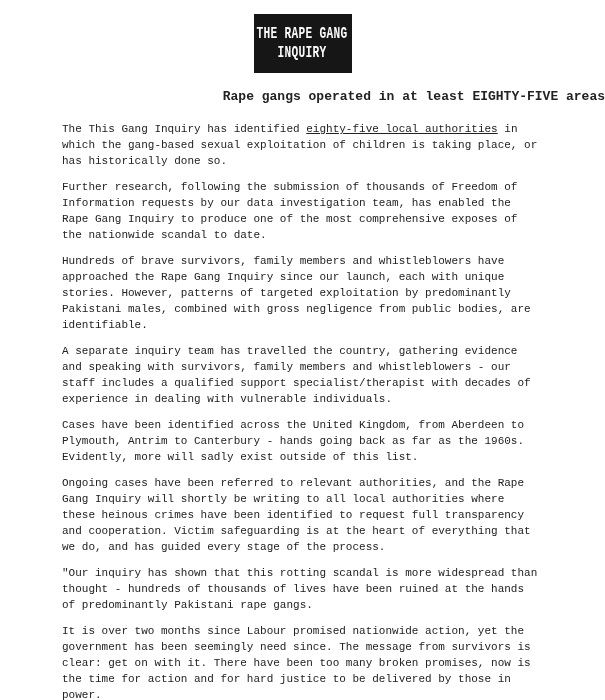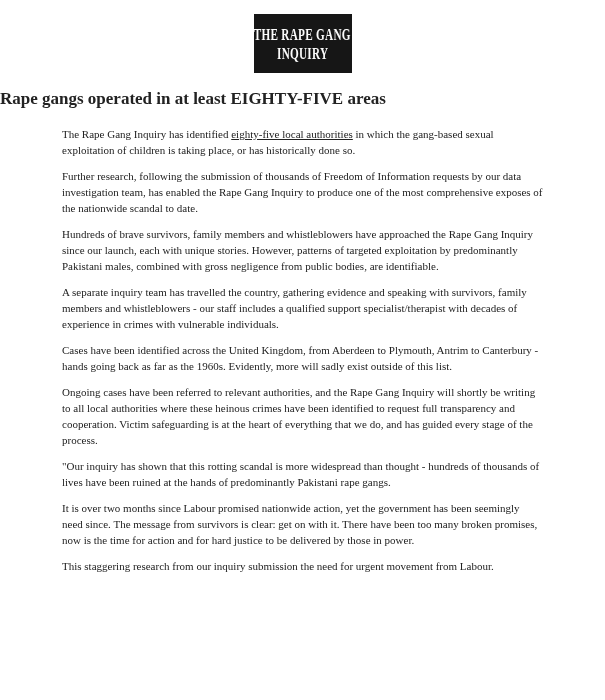--- a/index.html
+++ b/index.html
@@ -6,21 +6,21 @@
     margin: 0;
     padding: 0;
     background: #ffffff;
   }
   .page {
     position: relative;
     width: 605px;
     height: 700px;
     background: #ffffff;
     overflow: hidden;
-    font-family: Liberation Serif, serif;
+    font-family: Liberation Mono, monospace;
   }
   .logo-box {
     width: 98px;
     height: 59px;
     background: #161616;
     margin: 14px auto 0 auto;
     display: flex;
     flex-direction: column;
     align-items: center;
     justify-content: center;
@@ -30,22 +30,22 @@
     font-weight: bold;
     font-size: 16px;
     line-height: 19px;
     letter-spacing: 0.4px;
     white-space: nowrap;
     transform: scaleX(0.70);
     transform-origin: center;
   }
   .headline {
     margin-top: 16px;
-    text-align: left;
-    font-size: 17px;
+    text-align: right;
+    font-size: 13px;
     font-weight: bold;
     color: #222222;
   }
   .body-text {
     margin: 17px 62px 0 62px;
     width: 481px;
     font-size: 11px;
     line-height: 16px;
     color: #222222;
     text-align: left;
@@ -63,24 +63,24 @@
 <div class="page">
 
   <div class="logo-box">
     <div class="logo-line">THE RAPE GANG</div>
     <div class="logo-line">INQUIRY</div>
   </div>
 
   <div class="headline">Rape gangs operated in at least EIGHTY-FIVE areas</div>
 
   <div class="body-text">
-    <p><span>The Rape Gang Inquiry has identified </span><span class="underlined">eighty-five local authorities</span><span> in which the gang-based sexual exploitation of children is taking place, or has historically done so.</span></p>
+    <p><span>The This Gang Inquiry has identified </span><span class="underlined">eighty-five local authorities</span><span> in which the gang-based sexual exploitation of children is taking place, or has historically done so.</span></p>
     <p>Further research, following the submission of thousands of Freedom of Information requests by our data investigation team, has enabled the Rape Gang Inquiry to produce one of the most comprehensive exposes of the nationwide scandal to date.</p>
     <p>Hundreds of brave survivors, family members and whistleblowers have approached the Rape Gang Inquiry since our launch, each with unique stories. However, patterns of targeted exploitation by predominantly Pakistani males, combined with gross negligence from public bodies, are identifiable.</p>
-    <p>A separate inquiry team has travelled the country, gathering evidence and speaking with survivors, family members and whistleblowers - our staff includes a qualified support specialist/therapist with decades of experience in crimes with vulnerable individuals.</p>
+    <p>A separate inquiry team has travelled the country, gathering evidence and speaking with survivors, family members and whistleblowers - our staff includes a qualified support specialist/therapist with decades of experience in dealing with vulnerable individuals.</p>
     <p>Cases have been identified across the United Kingdom, from Aberdeen to Plymouth, Antrim to Canterbury - hands going back as far as the 1960s. Evidently, more will sadly exist outside of this list.</p>
     <p>Ongoing cases have been referred to relevant authorities, and the Rape Gang Inquiry will shortly be writing to all local authorities where these heinous crimes have been identified to request full transparency and cooperation. Victim safeguarding is at the heart of everything that we do, and has guided every stage of the process.</p>
     <p>"Our inquiry has shown that this rotting scandal is more widespread than thought - hundreds of thousands of lives have been ruined at the hands of predominantly Pakistani rape gangs.</p>
     <p>It is over two months since Labour promised nationwide action, yet the government has been seemingly need since. The message from survivors is clear: get on with it. There have been too many broken promises, now is the time for action and for hard justice to be delivered by those in power.</p>
     <p>This staggering research from our inquiry submission the need for urgent movement from Labour.</p>
 
   </div>
 
 </div>
 

